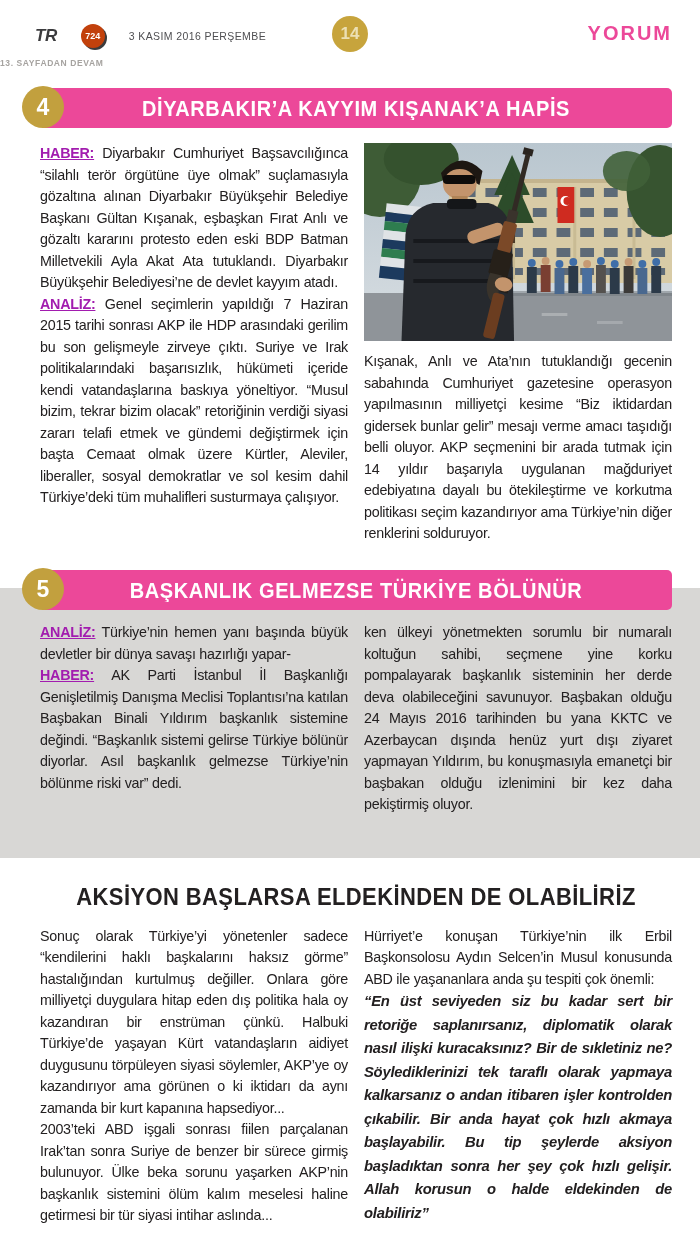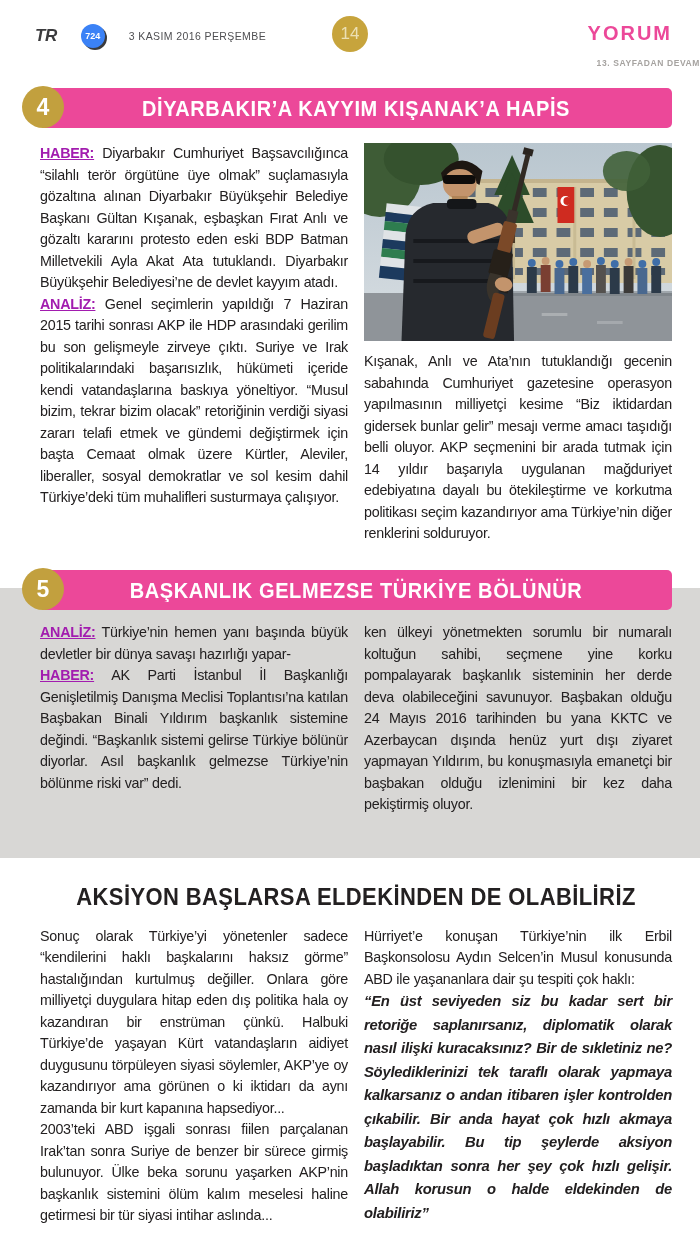--- a/index.html
+++ b/index.html
@@ -8,31 +8,31 @@
     font-family:"Liberation Sans","DejaVu Sans",sans-serif;
     position:relative;overflow:hidden;
   }
   .content{padding:0 28px 0 40px;}
 
   
   .pg-header{position:relative;height:88px;}
   .logo{position:absolute;left:35px;top:24px;display:flex;align-items:center;gap:24px;}
   .logo-tr{font-weight:bold;font-size:17px;color:#3b3b3d;font-style:italic;letter-spacing:-0.5px;}
   .logo-circle{
-    width:24px;height:24px;border-radius:50%;background:#3b82f6;color:#fff;
+    width:24px;height:24px;border-radius:50%;background:#c2410c;color:#fff;
     font-size:9px;font-weight:bold;display:flex;align-items:center;justify-content:center;
     box-shadow:2px 2px 0 #3b3b3d;
   }
   .issue-date{font-size:10.5px;font-weight:normal;color:#4f4f52;letter-spacing:0.4px;}
   .page-circle{
     position:absolute;left:332px;top:16px;width:36px;height:36px;border-radius:50%;
-    background:#c7a43c;color:#ece0b4;font-size:17px;font-weight:normal;
+    background:#c7a43c;color:#ece0b4;font-size:17px;font-weight:bold;
     display:flex;align-items:center;justify-content:center;
   }
-  .continued{position:absolute;left:0;right:0;top:58px;text-align:right;
+  .continued{position:absolute;left:0;right:0;top:58px;text-align:left;
     font-size:8.5px;font-weight:bold;color:#a6a3a0;letter-spacing:0.6px;}
   .section-label{position:absolute;right:28px;top:22px;font-size:20px;font-weight:bold;
     color:#ec4899;letter-spacing:2px;}
 
   
   .sec-head{position:relative;height:40px;}
   .bar{
     position:absolute;left:0;right:0;top:0;height:40px;background:#ec4899;border-radius:5px;
     display:flex;align-items:center;justify-content:center;
   }
@@ -262,21 +262,21 @@
     </section>
 
     <section class="a6">
       <h2 class="a6-title">AKSİYON BAŞLARSA ELDEKİNDEN DE OLABİLİRİZ</h2>
       <div class="cols">
         <div class="col">
           <p class="para">Sonuç olarak Türkiye’yi yönetenler sadece “kendilerini haklı başkalarını haksız görme” hastalığından kurtulmuş değiller. Onlara göre milliyetçi duygulara hitap eden dış politika hala oy kazandıran bir enstrüman çünkü. Halbuki Türkiye’de yaşayan Kürt vatandaşların aidiyet duygusunu törpüleyen siyasi söylemler, AKP’ye oy kazandırıyor ama görünen o ki iktidarı da aynı zamanda bir kurt kapanına hapsediyor...</p>
           <p class="para">2003’teki ABD işgali sonrası fiilen parçalanan Irak’tan sonra Suriye de benzer bir sürece girmiş bulunuyor. Ülke beka sorunu yaşarken AKP’nin başkanlık sistemini ölüm kalım meselesi haline getirmesi bir tür siyasi intihar aslında...</p>
         </div>
         <div class="col">
-          <p class="para">Hürriyet’e konuşan Türkiye’nin ilk Erbil Başkonsolosu Aydın Selcen’in Musul konusunda ABD ile yaşananlara dair şu tespiti çok haklı:</p>
+          <p class="para">Hürriyet’e konuşan Türkiye’nin ilk Erbil Başkonsolosu Aydın Selcen’in Musul konusunda ABD ile yaşananlara anda şu tespiti çok önemli:</p>
           <p class="para quote">“En üst seviyeden siz bu kadar sert bir retoriğe saplanırsanız, diplomatik olarak nasıl ilişki kuracaksınız? Bir de sıkletiniz ne? Söyledikle­rinizi tek taraflı olarak yapmaya kalkarsanız o andan itibaren işler kontrolden çıkabilir. Bir anda hayat çok hızlı akmaya başlayabilir. Bu tip şeylerde aksiyon başladıktan sonra her şey çok hızlı gelişir. Allah korusun o halde eldekinden de olabiliriz”</p>
 
         </div>
       </div>
     </section>
 
   </div>
 </div>
 
 </body></html>

